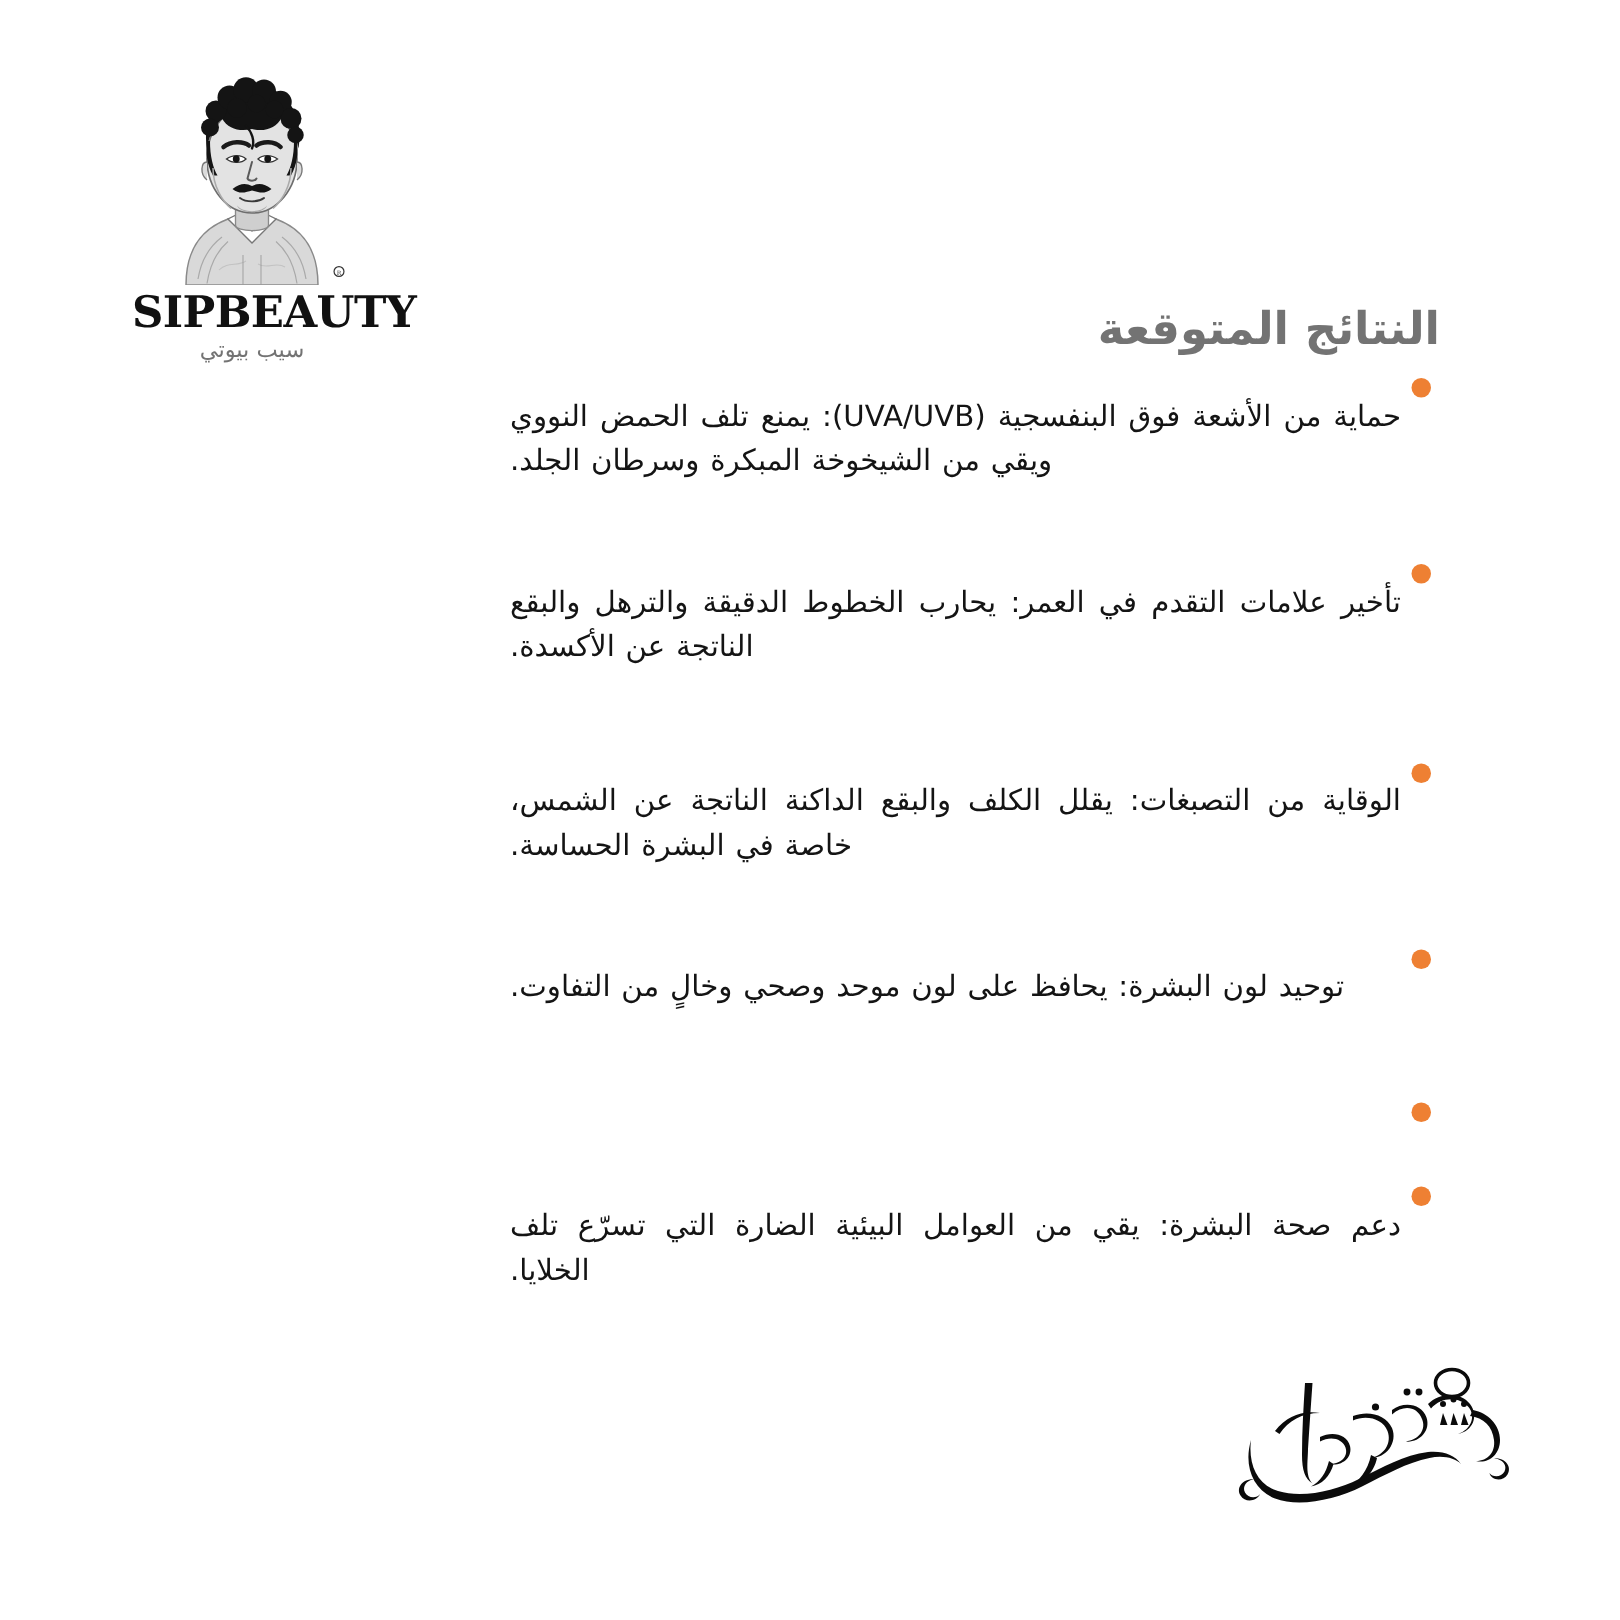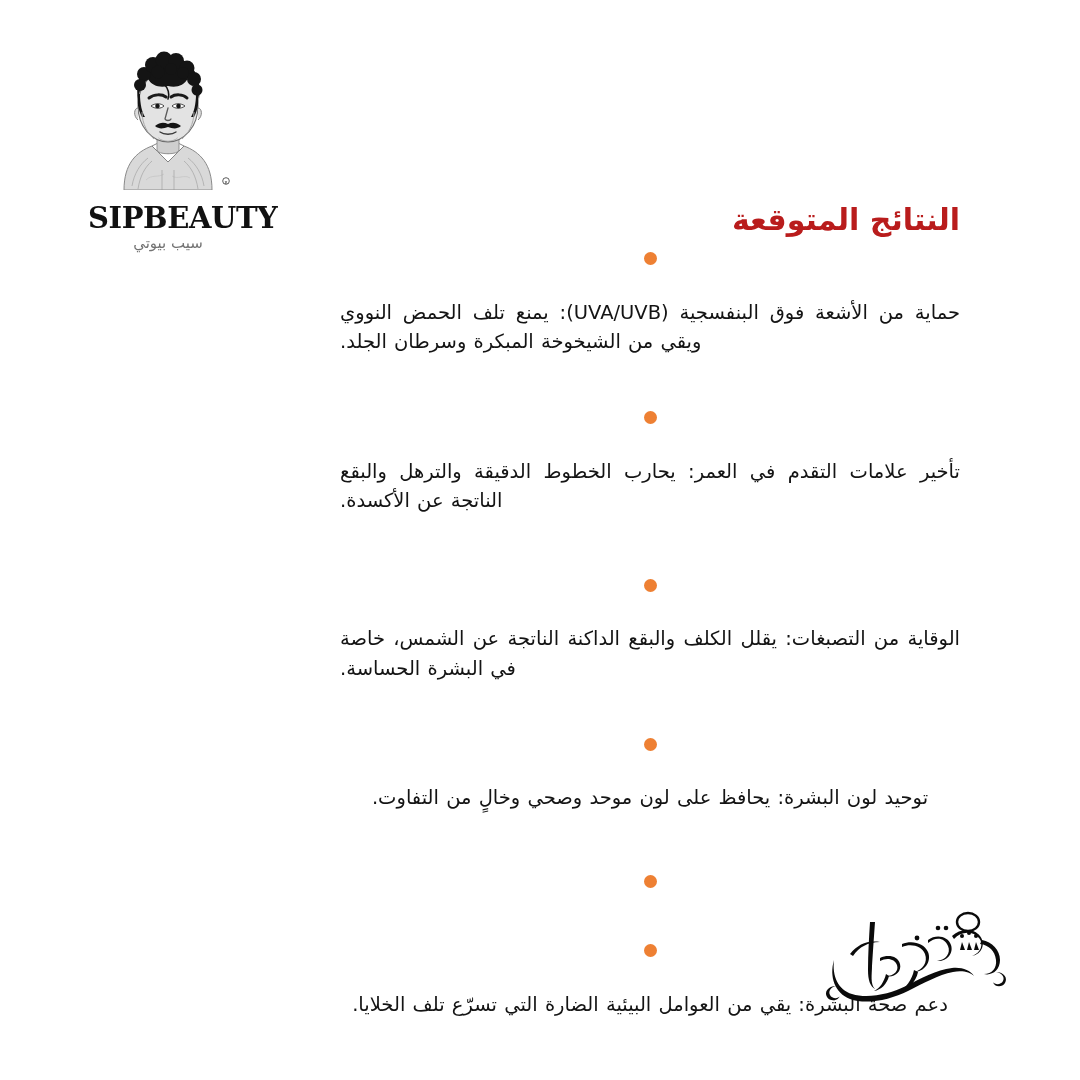--- a/index.html
+++ b/index.html
@@ -31,58 +31,58 @@
     margin: 0 auto;
     display: block;
   }
   .logo-wordmark {
     font-family: "DejaVu Serif", "Liberation Serif", serif;
     font-weight: 700;
     font-size: 29px;
     letter-spacing: -0.4px;
     color: #111111;
     line-height: 1;
-    margin-top: 14px;
+    margin-top: 4px;
     direction: ltr;
     position: relative;
   }
   .logo-sub {
     font-size: 15px;
     color: #737373;
     margin-top: 1px;
     direction: rtl;
     letter-spacing: 1px;
   }
 
   
   .heading {
     position: absolute;
     top: 182px;
     right: 120px;
     width: 600px;
     text-align: right;
     font-size: 30px;
     font-weight: 700;
-    color: #b91c1c;
+    color: #737373;
     letter-spacing: 0.5px;
     line-height: 1.2;
     white-space: nowrap;
   }
 
   
   .bullet-list {
     position: absolute;
     top: 243px;
     right: 120px;
     width: 620px;
   }
   .bullet-item {
     display: flex;
-    flex-direction: column;
-    align-items: center;
+    flex-direction: row;
+    align-items: flex-start;
     margin-bottom: 26px;
   }
   .bullet-dot-wrap {
     flex: 0 0 26px;
     padding-top: 9px;
     display: flex;
     justify-content: center;
   }
   .bullet-dot {
     width: 13px;

